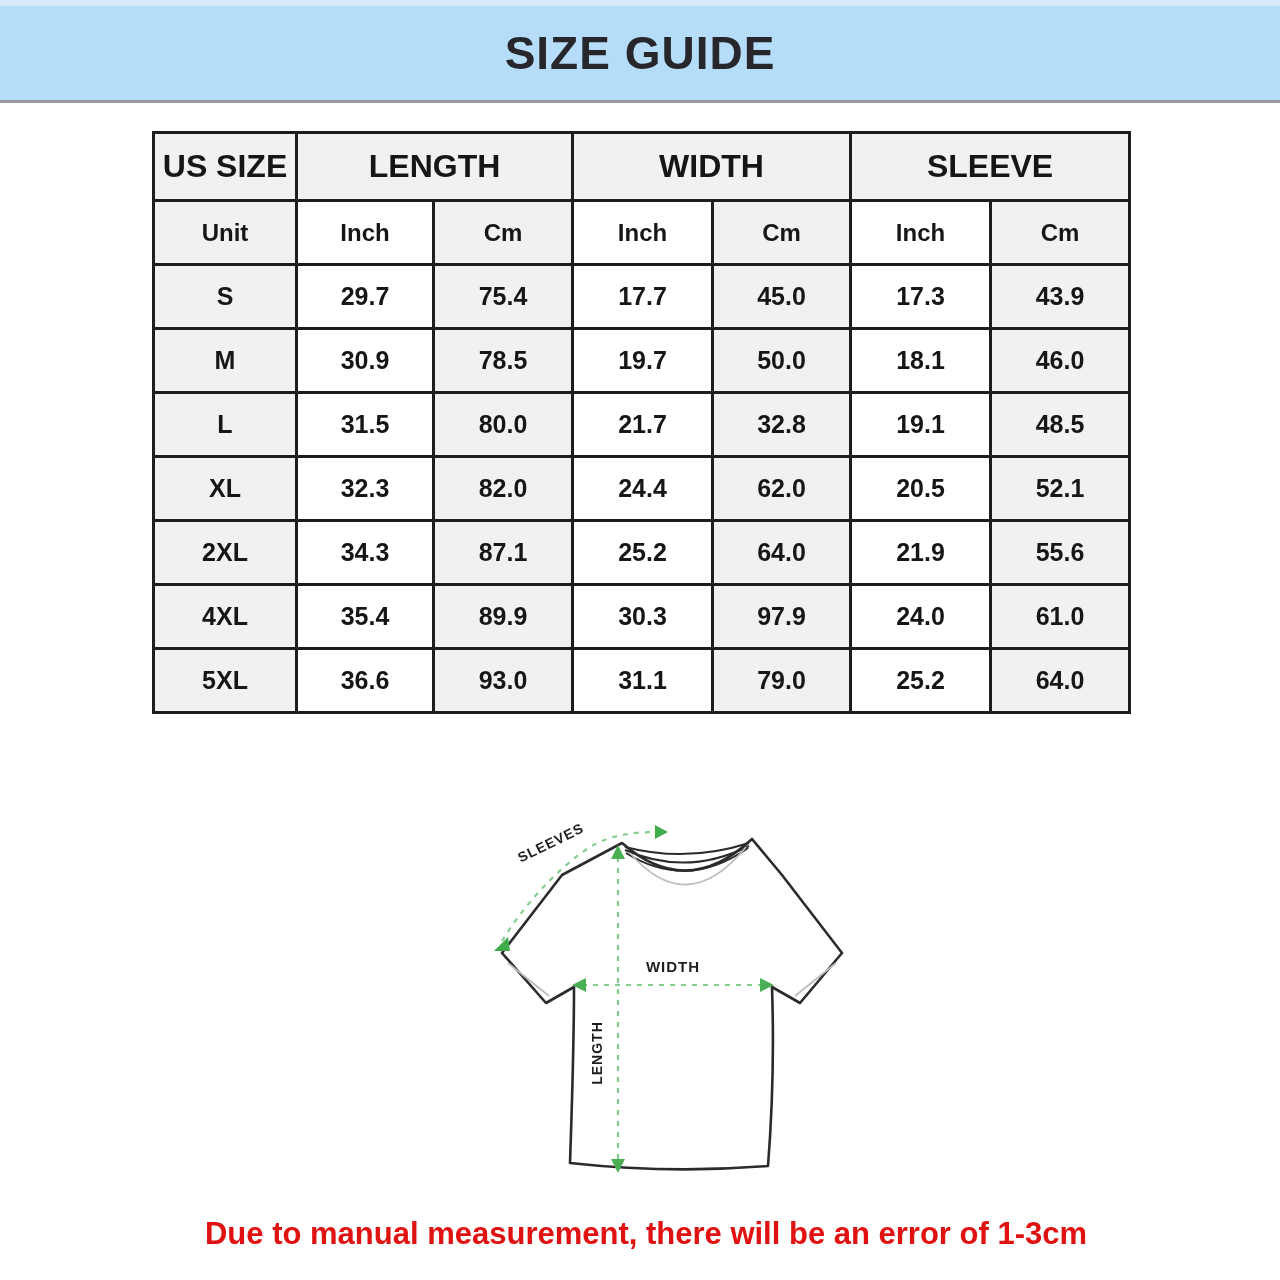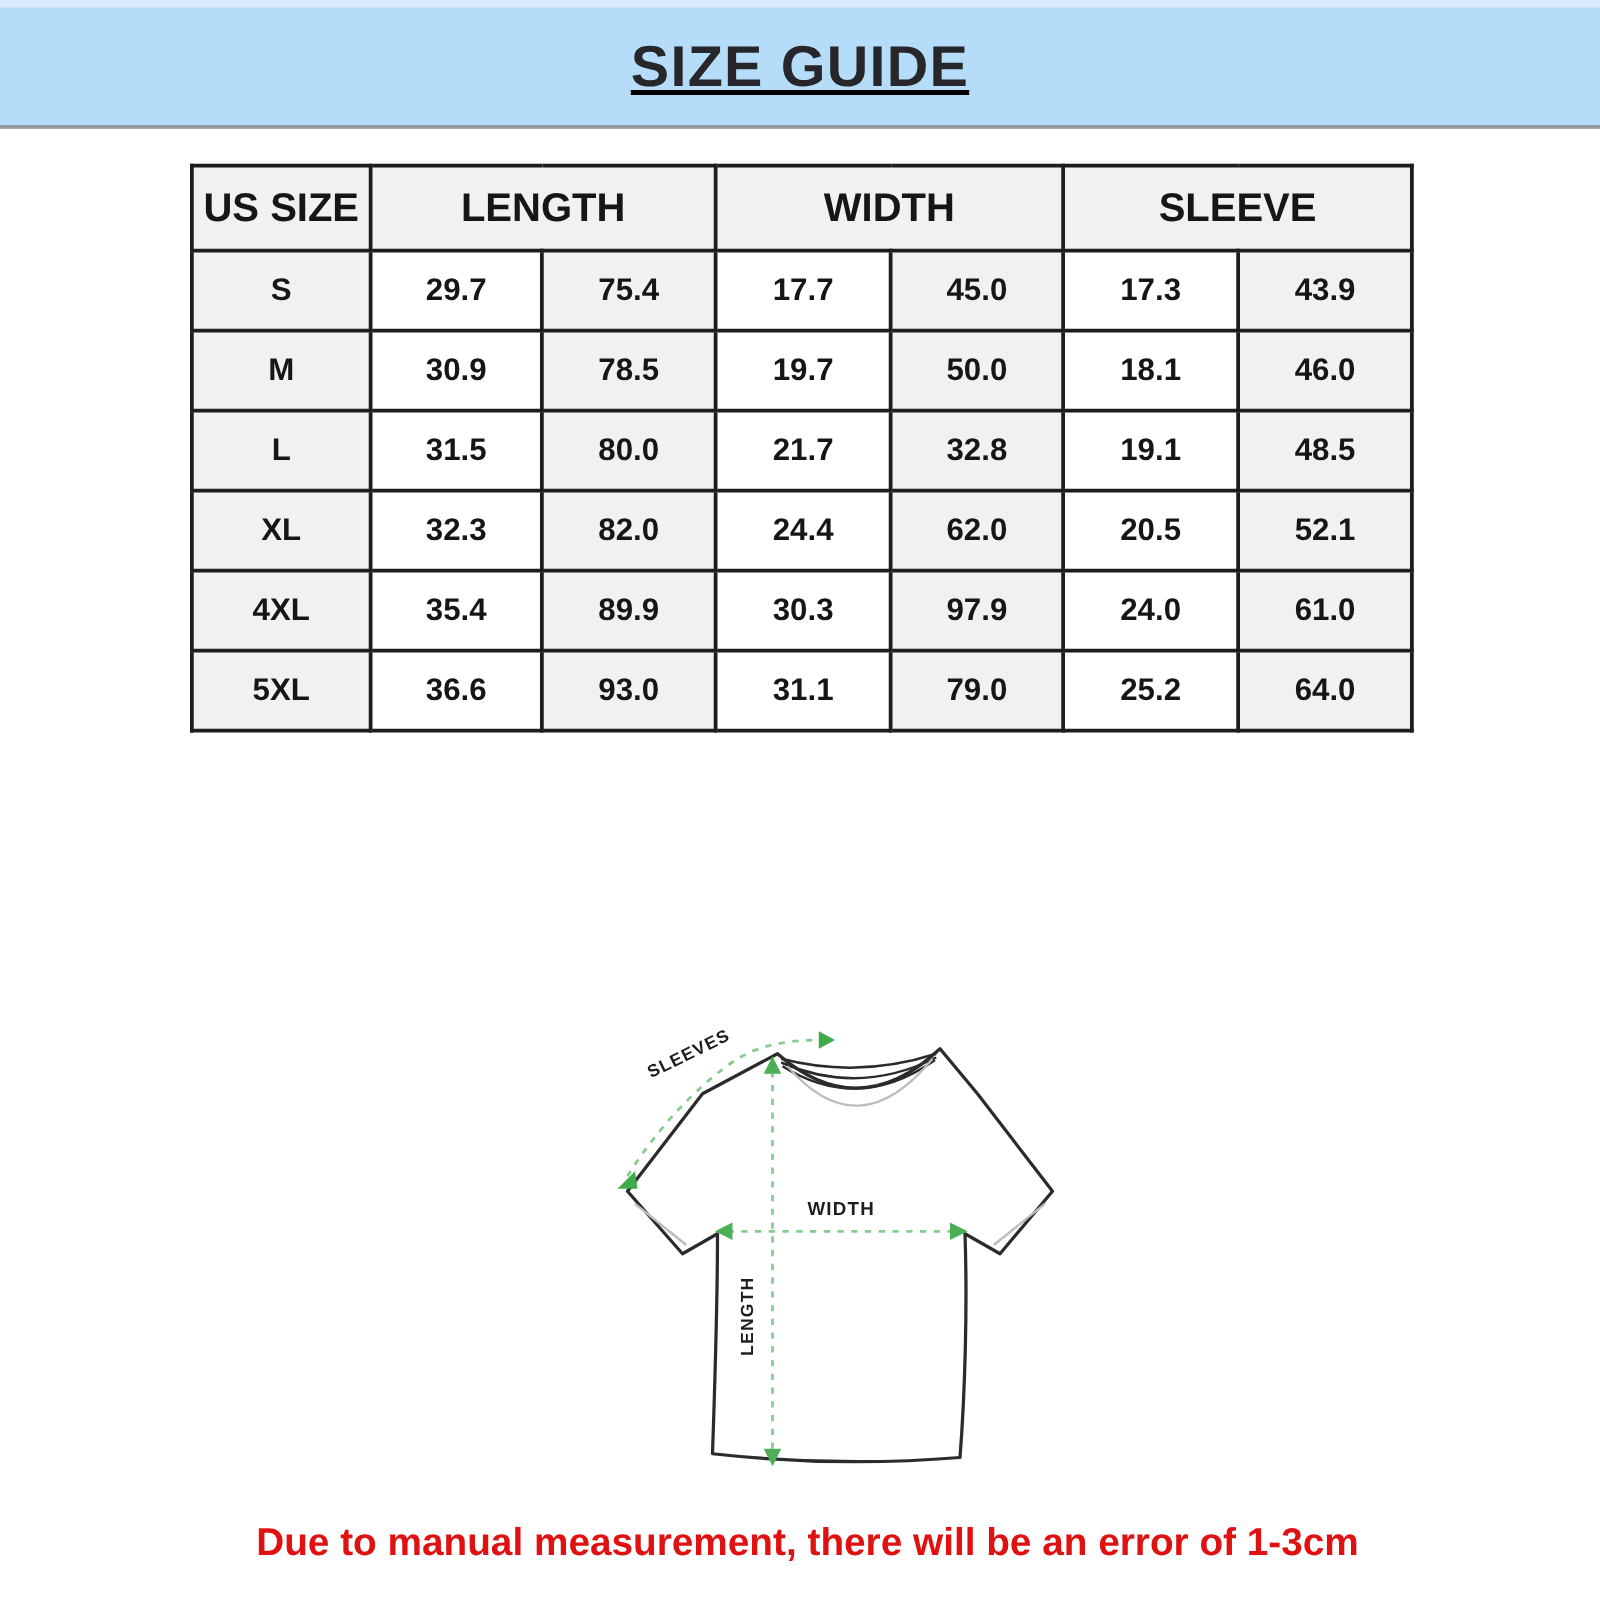--- a/index.html
+++ b/index.html
@@ -3,21 +3,21 @@
 <meta charset="utf-8">
 <style>
   * { margin: 0; padding: 0; box-sizing: border-box; }
   html, body { width: 1280px; height: 1280px; background: #ffffff; overflow: hidden;
     font-family: "Liberation Sans", sans-serif; }
   .stage { position: relative; width: 1280px; height: 1280px; background: #ffffff; }
 
   
   .banner { position: absolute; left: 0; top: 0; width: 1280px; height: 103px;
     background: #b5ddfa; border-top: 6px solid #d9ebfb; border-bottom: 3px solid #97999c;
-    display: flex; align-items: center; justify-content: center; text-decoration: underline; }
+    display: flex; align-items: center; justify-content: center; }
   .banner-title { font-size: 46px; font-weight: bold; letter-spacing: 1px; color: #27272b; }
 
   
   table.size-table { position: absolute; left: 152px; top: 131px; width: 976px;
     border-collapse: collapse; table-layout: fixed; color: #161616; }
   table.size-table td, table.size-table th { border: 3px solid #1d1d1d; text-align: center;
     vertical-align: middle; padding: 0; }
   tr.group-row td { height: 68px; font-size: 32px; font-weight: bold; background: #f1f1f1; }
   tr.unit-row td { height: 64px; font-size: 24px; font-weight: bold; }
   tr.data-row td { height: 64px; font-size: 25px; font-weight: bold; }
@@ -52,20 +52,29 @@
         <col style="width:140px">
         <col style="width:139px">
     </colgroup>
     <tbody>
       <tr class="group-row">
         <td>US SIZE</td>
         <td colspan="2">LENGTH</td>
         <td colspan="2">WIDTH</td>
         <td colspan="2">SLEEVE</td>
       </tr>
+      <tr class="unit-row">
+        <td class="gray">Unit</td>
+        <td class="white">Inch</td>
+        <td class="gray">Cm</td>
+        <td class="white">Inch</td>
+        <td class="gray">Cm</td>
+        <td class="white">Inch</td>
+        <td class="gray">Cm</td>
+      </tr>
 
       <tr class="data-row">
         <td class="gray">S</td>
         <td class="white">29.7</td>
         <td class="gray">75.4</td>
         <td class="white">17.7</td>
         <td class="gray">45.0</td>
         <td class="white">17.3</td>
         <td class="gray">43.9</td>
       </tr>
@@ -88,20 +97,29 @@
         <td class="gray">48.5</td>
       </tr>
       <tr class="data-row">
         <td class="gray">XL</td>
         <td class="white">32.3</td>
         <td class="gray">82.0</td>
         <td class="white">24.4</td>
         <td class="gray">62.0</td>
         <td class="white">20.5</td>
         <td class="gray">52.1</td>
+      </tr>
+      <tr class="data-row">
+        <td class="gray">2XL</td>
+        <td class="white">34.3</td>
+        <td class="gray">87.1</td>
+        <td class="white">25.2</td>
+        <td class="gray">64.0</td>
+        <td class="white">21.9</td>
+        <td class="gray">55.6</td>
       </tr>
       <tr class="data-row">
         <td class="gray">4XL</td>
         <td class="white">35.4</td>
         <td class="gray">89.9</td>
         <td class="white">30.3</td>
         <td class="gray">97.9</td>
         <td class="white">24.0</td>
         <td class="gray">61.0</td>
       </tr>

